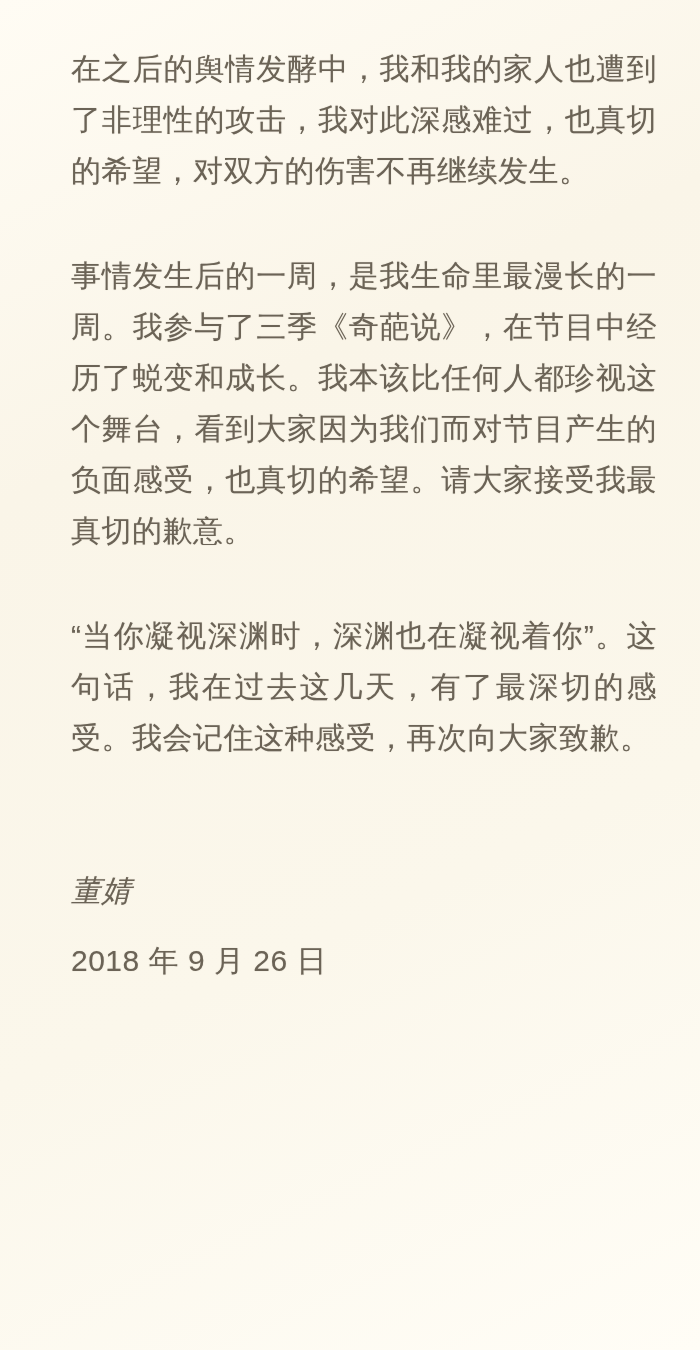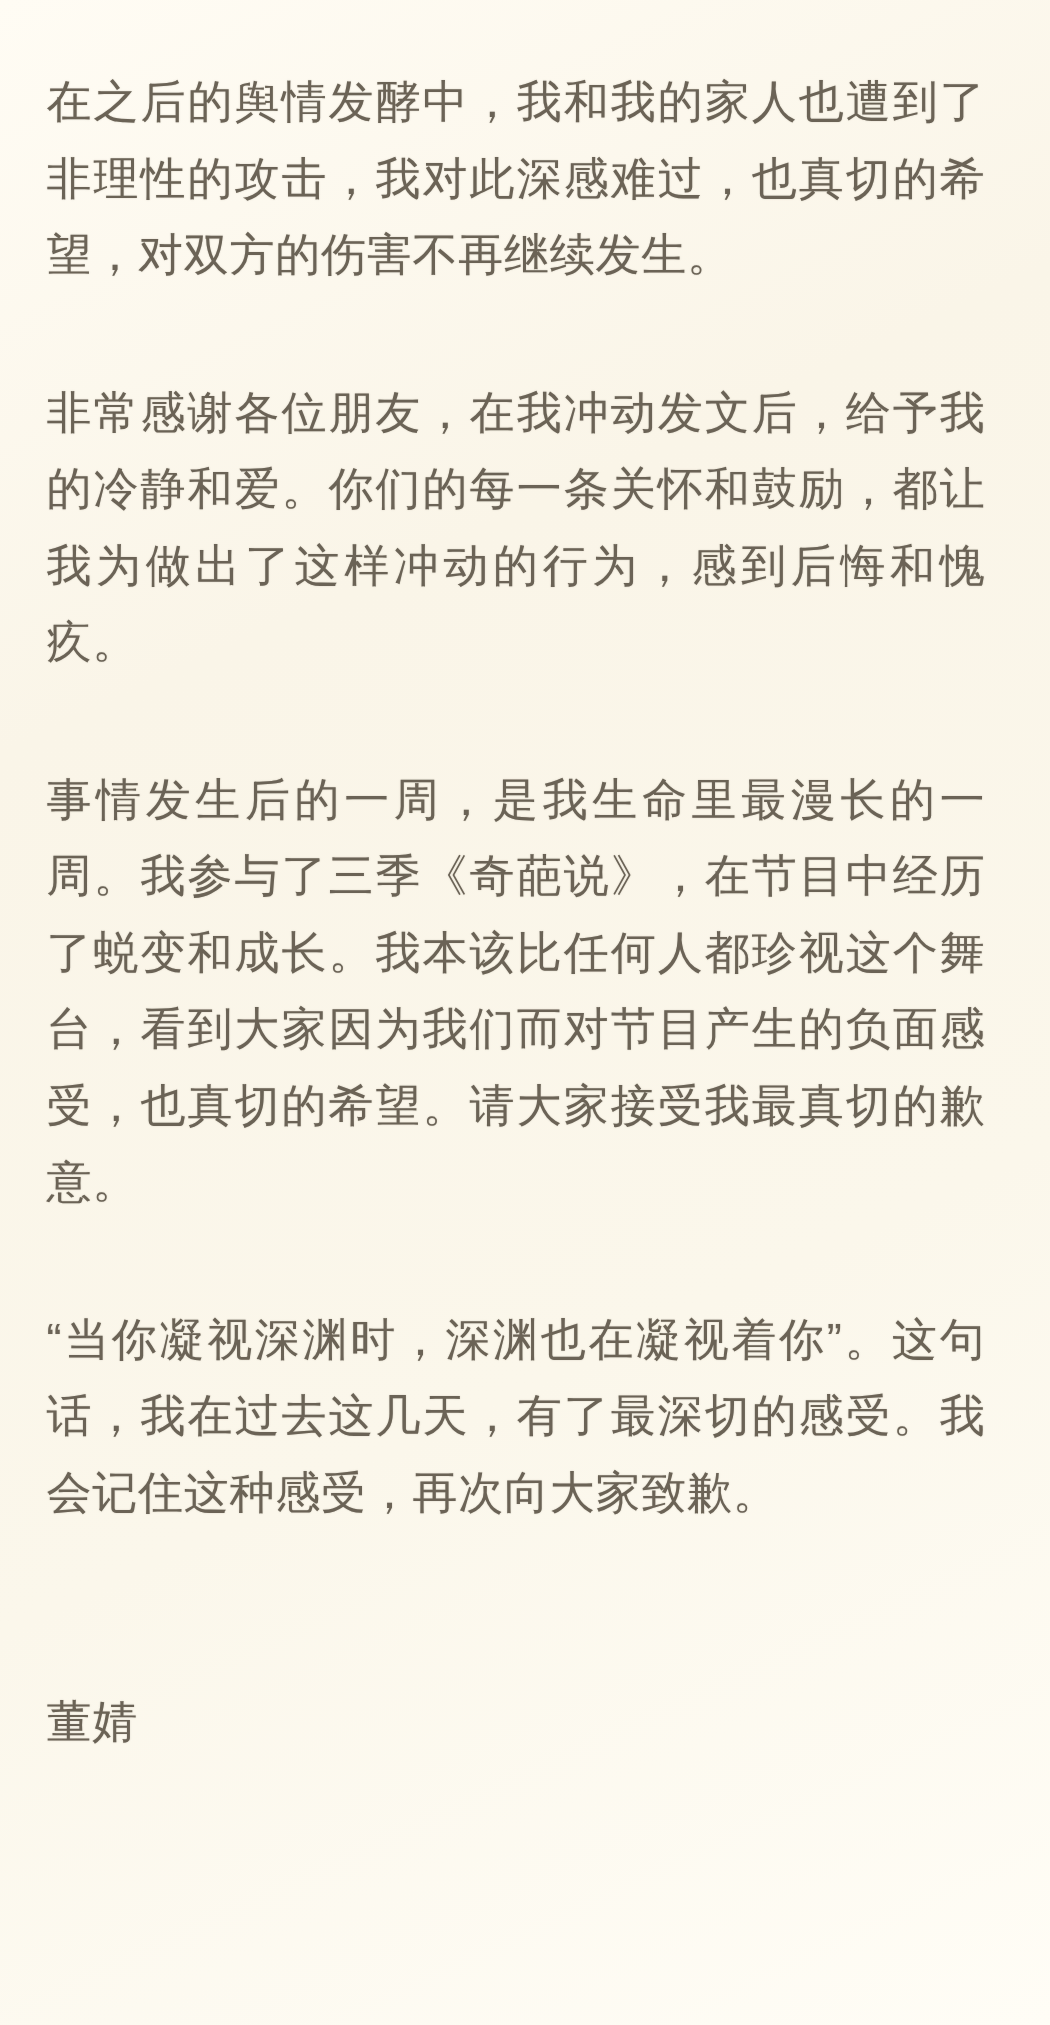--- a/index.html
+++ b/index.html
@@ -13,50 +13,51 @@
     box-sizing: border-box;
     background: linear-gradient(155deg, #fffcf4 0%, #faf5e8 30%, #fbf7eb 65%, #fffdf6 100%);
     font-family: "Liberation Sans", "DejaVu Sans", sans-serif;
     color: #6b6356;
     overflow: hidden;
   }
   .letter {
     box-sizing: border-box;
     width: 100%;
     height: 100%;
-    padding: 43px 43px 0 31px;
+    padding: 43px 43px 0 71px;
   }
   .letter p {
     margin: 0 0 54px 0;
     font-size: 30px;
     line-height: 51px;
     letter-spacing: 0.5px;
     text-align: justify;
     text-shadow: 0 0 1px rgba(107, 99, 86, 0.35);
     word-break: break-all;
   }
   .letter p.apology-line {
     margin-bottom: 0;
   }
   .signature-block p {
     margin: 0;
   }
   .signature-block .signature {
     margin-top: 102px;
+    font-style: italic;
   }
   .signature-block .date {
     margin-top: 19px;
   }
 </style>
 </head>
 <body>
 
 <div class="page">
   <div class="letter">
     <p>在之后的舆情发酵中，我和我的家人也遭到了非理性的攻击，我对此深感难过，也真切的希望，对双方的伤害不再继续发生。</p>
-    <p>非常感谢各位朋友，在我冲动发文后，给予我的冷静和爱。你们的每一条关怀和鼓励，都让我为做出了这样冲动的行为，感到后悔和愧疚。</p>
     <p>事情发生后的一周，是我生命里最漫长的一周。我参与了三季《奇葩说》，在节目中经历了蜕变和成长。我本该比任何人都珍视这个舞台，看到大家因为我们而对节目产生的负面感受，也真切的希望。请大家接受我最真切的歉意。</p>
     <p>“当你凝视深渊时，深渊也在凝视着你”。这句话，我在过去这几天，有了最深切的感受。我会记住这种感受，再次向大家致歉。</p>
     <div class="signature-block">
       <p class="signature">董婧</p>
+      <p class="date">2018 年 9 月 26 日</p>
     </div>
   </div>
 </div>
 
 </body></html>

